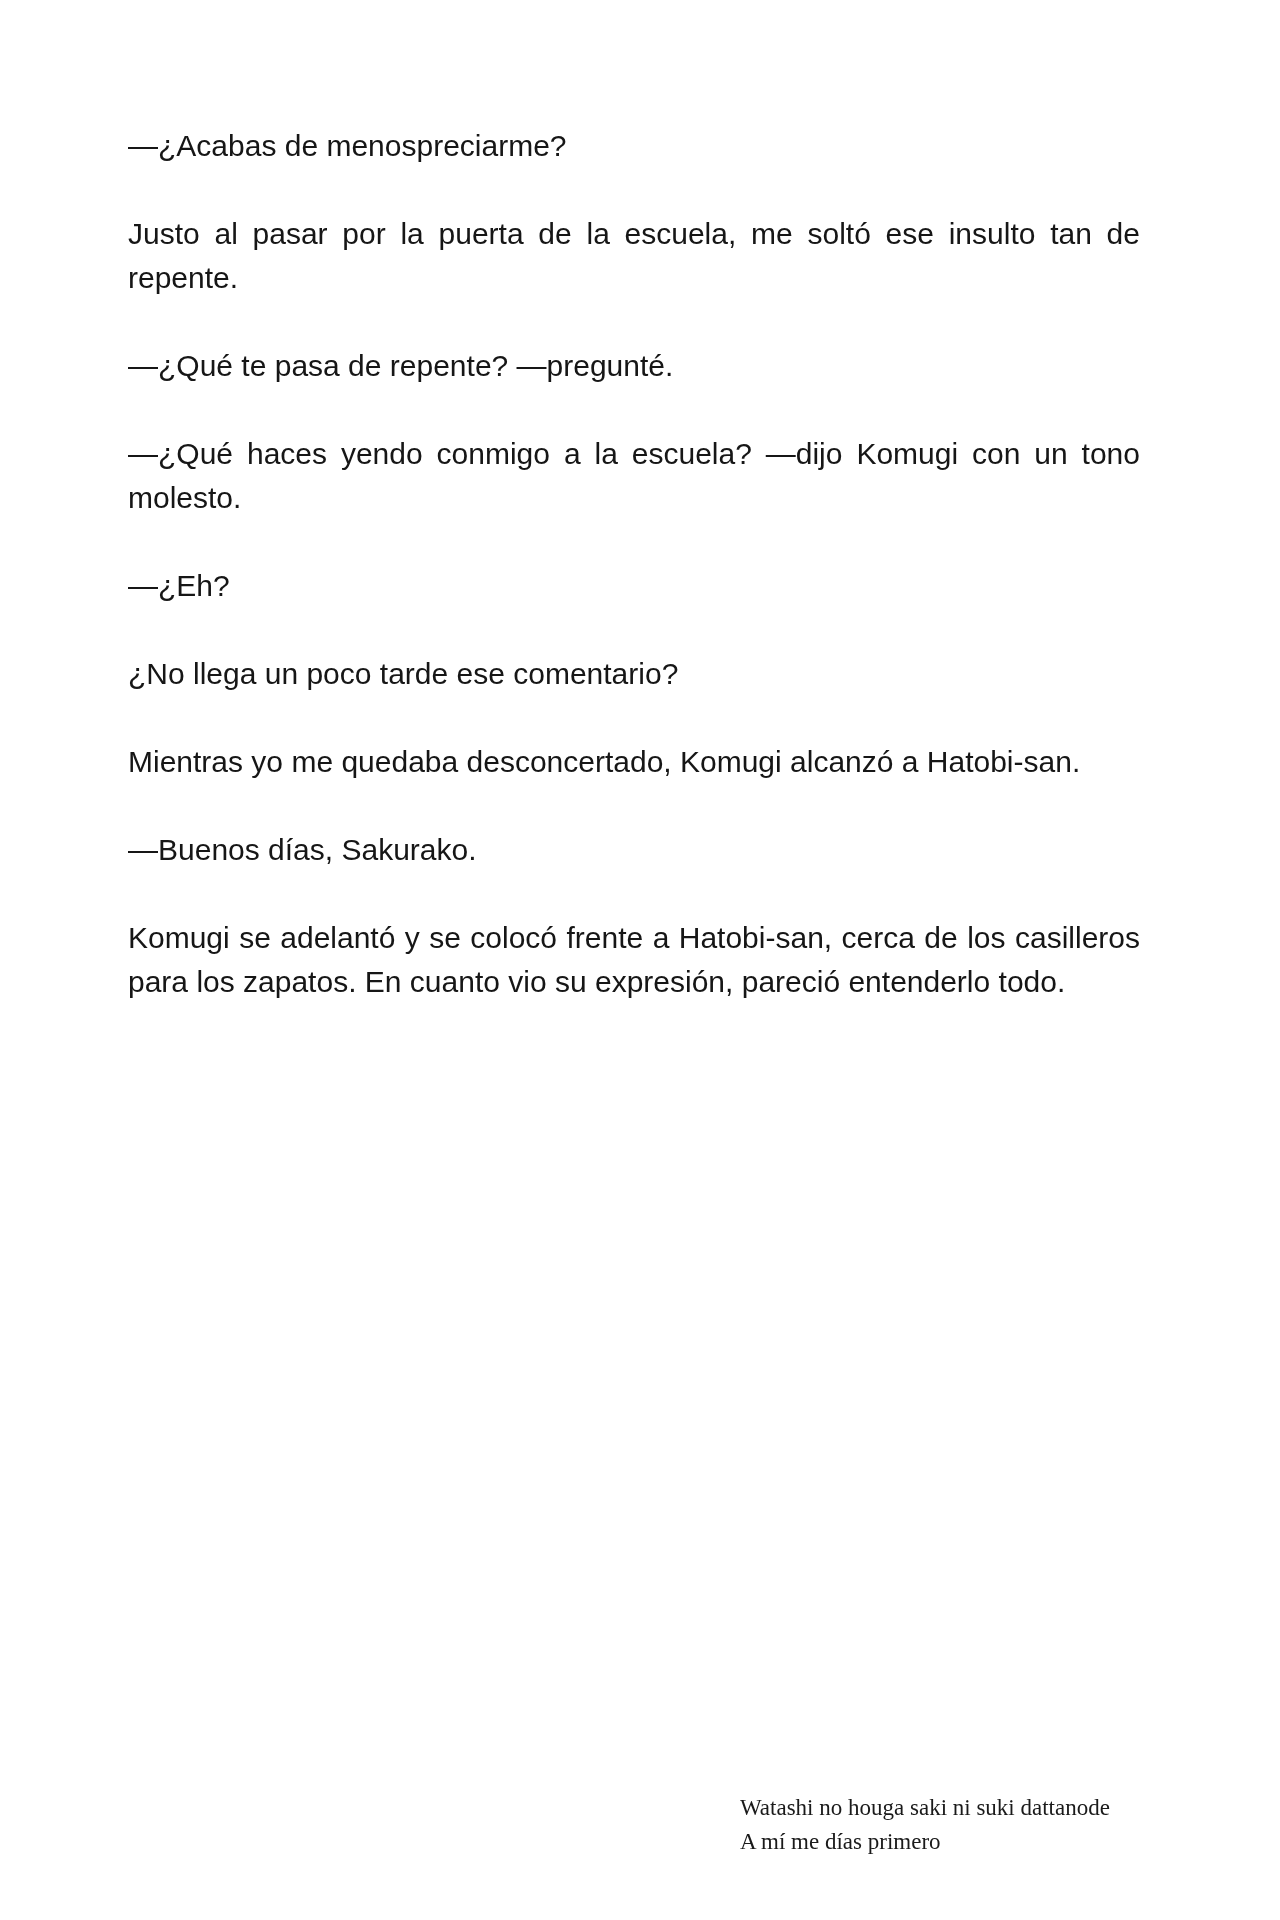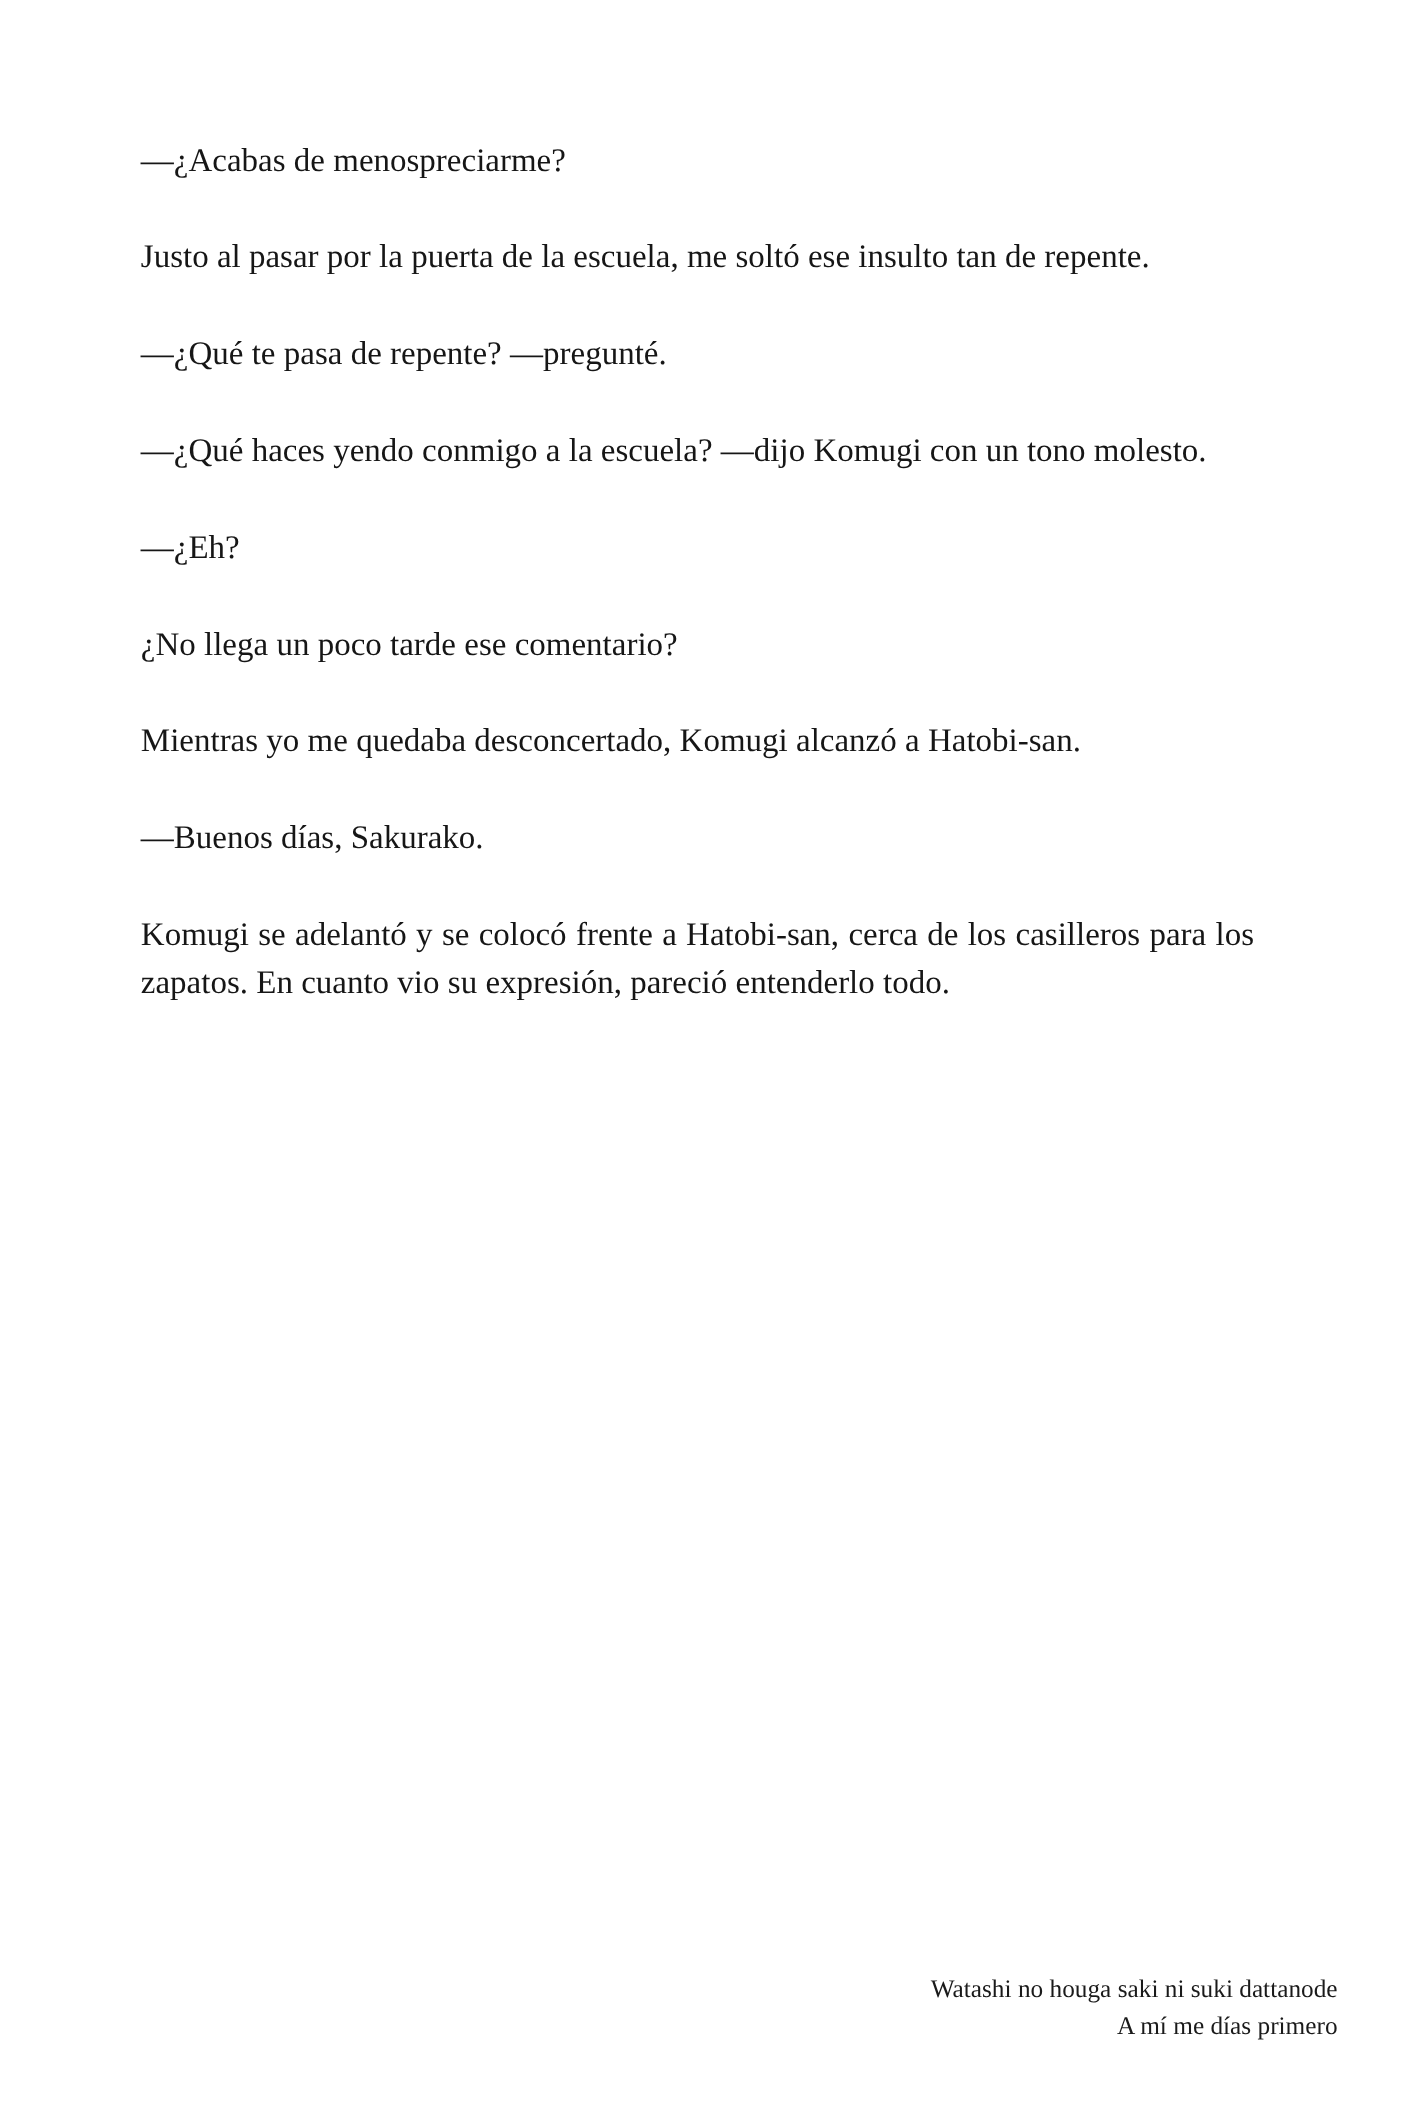--- a/index.html
+++ b/index.html
@@ -12,36 +12,36 @@
       height: 1920px;
       position: relative;
       overflow: hidden;
       color: #1a1a1a;
     }
     .page-body {
       position: absolute;
       left: 128px;
       top: 124px;
       width: 1012px;
-      font-family: Liberation Serif, serif;
+      font-family: Liberation Sans, sans-serif;
       font-size: 30px;
       line-height: 44px;
       text-align: justify;
       color: #161616;
     }
     .paragraph {
       margin: 0 0 44px 0;
       padding: 0;
     }
     .footer {
       position: absolute;
       left: 740px;
       top: 1791px;
       width: 476px;
-      text-align: right;
+      text-align: left;
       font-family: "Liberation Serif", serif;
       font-size: 23px;
       line-height: 34px;
       color: #1a1a1a;
     }
     .footer div {
       white-space: nowrap;
     }
   </style>
 </head>

